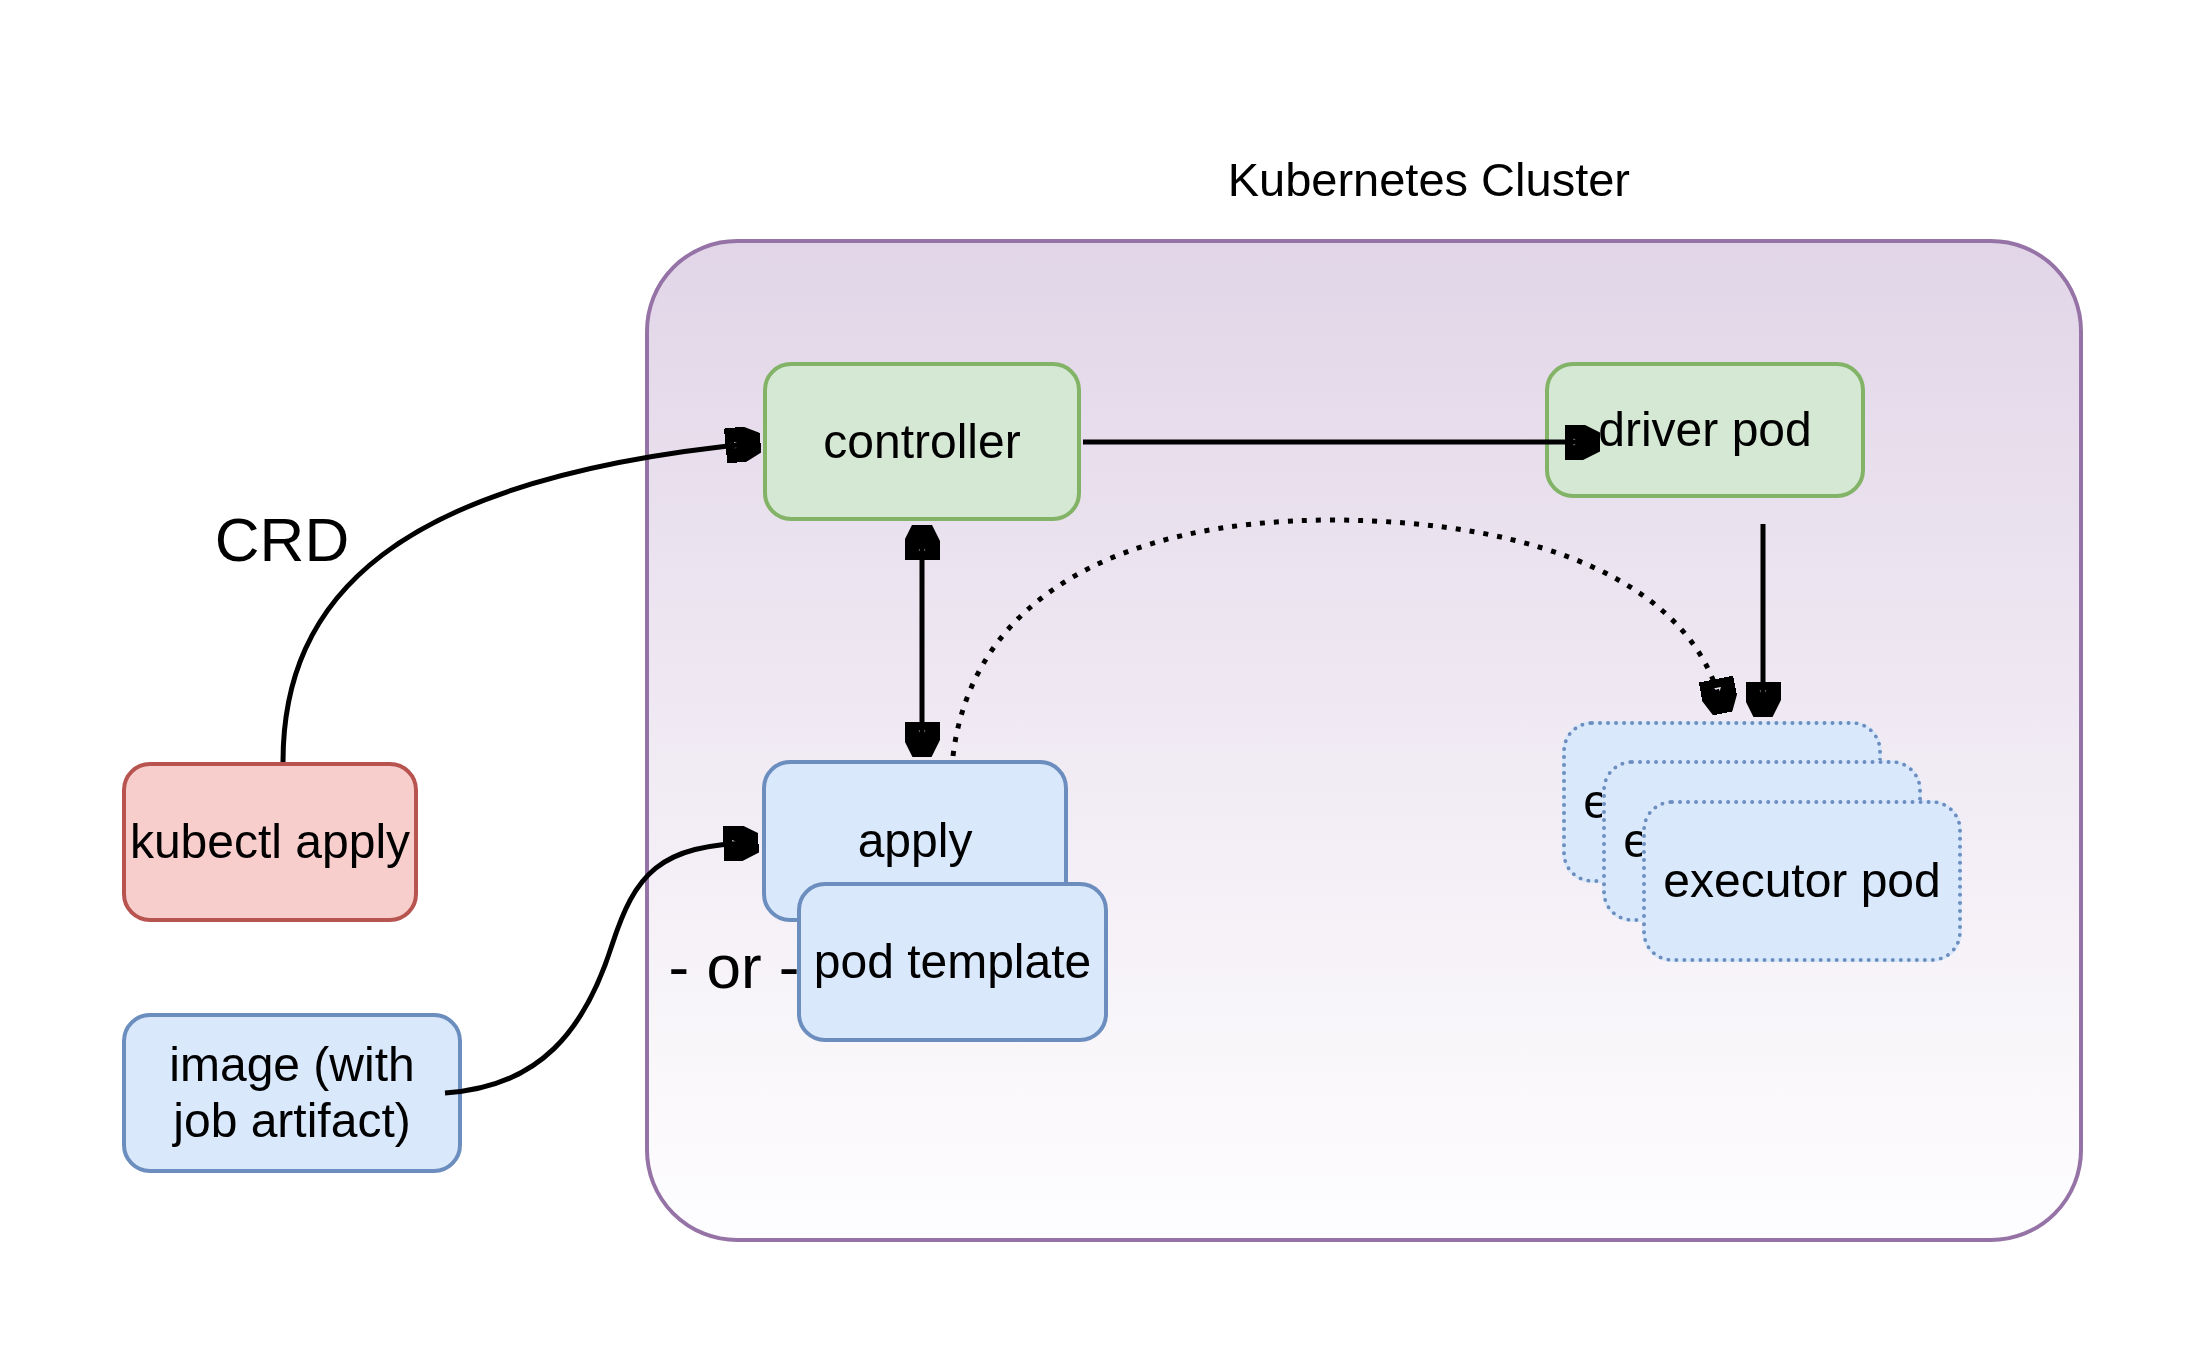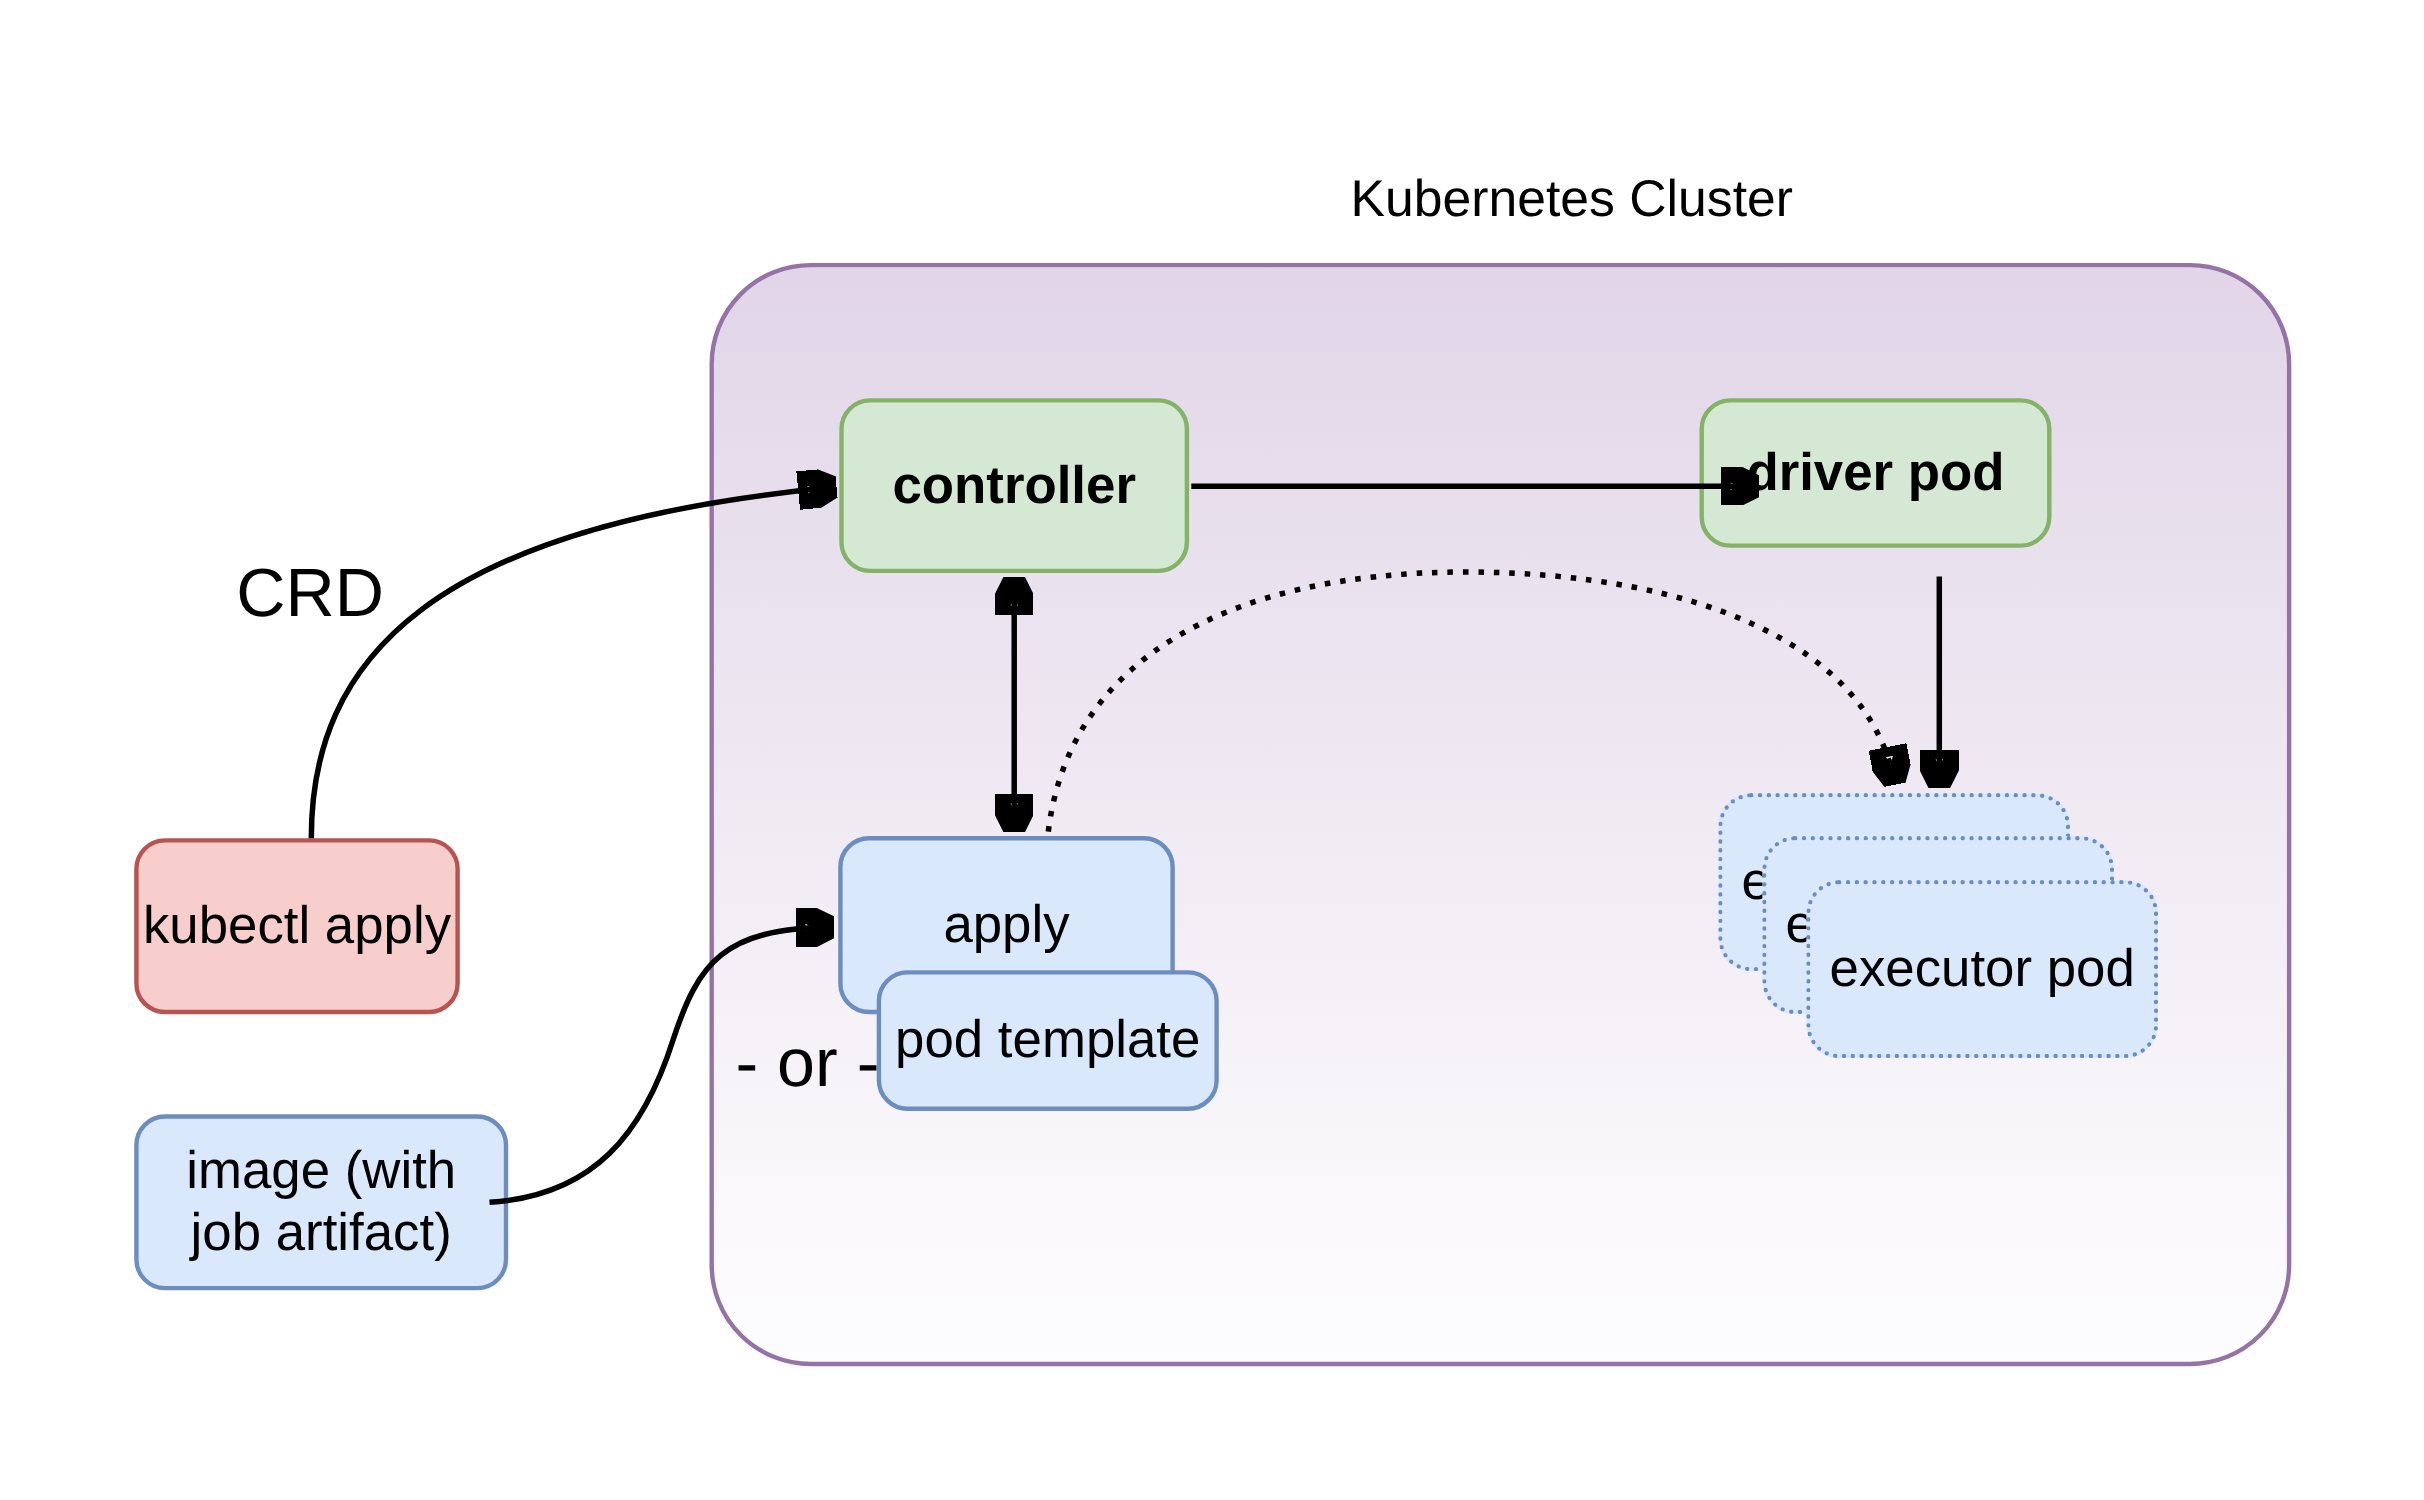--- a/index.html
+++ b/index.html
@@ -15,31 +15,31 @@
     position:absolute;left:645px;top:239px;width:1438px;height:1003px;
     box-sizing:border-box;border:4px solid #9673a6;border-radius:92px;
     background:linear-gradient(180deg,#e1d5e7 0%,#ece4f0 35%,#faf8fb 85%,#fdfcfe 100%);
     z-index:1;
   }
   .node{
     position:absolute;box-sizing:border-box;display:flex;align-items:center;
     justify-content:center;text-align:center;font-size:48px;line-height:56px;
     border-radius:28px;border:4px solid;color:#000;
   }
-  .green{background:#d5e8d4;border-color:#82b366;font-weight:bold;}
+  .green{background:#d5e8d4;border-color:#82b366;}
   .blue{background:#dae8fc;border-color:#6c8ebf;}
   .red{background:#f8cecc;border-color:#b85450;}
   .exec{background:#dae8fc;border:4px dotted #6c8ebf;border-radius:30px;}
 
   .n-controller{left:763px;top:362px;width:318px;height:159px;z-index:3;}
   .n-driver{left:1545px;top:362px;width:320px;height:136px;z-index:3;}
   .n-kubectl{left:122px;top:762px;width:296px;height:160px;z-index:3;}
   .n-artifact{left:122px;top:1013px;width:340px;height:160px;z-index:3;padding:0 22px;}
   .n-image{left:762px;top:760px;width:306px;height:162px;z-index:3;}
-  .n-podtpl{left:797px;top:882px;width:311px;height:128px;z-index:4;}
+  .n-podtpl{left:797px;top:882px;width:311px;height:160px;z-index:4;}
   .n-exec1{left:1562px;top:721px;width:320px;height:162px;z-index:3;}
   .n-exec2{left:1602px;top:760px;width:320px;height:162px;z-index:4;}
   .n-exec3{left:1642px;top:800px;width:320px;height:162px;z-index:5;}
 
   .edge-label{
     position:absolute;font-size:62px;line-height:54px;text-align:center;z-index:6;
   }
   .l-crd{left:212px;top:513px;width:140px;}
   .l-or{left:654px;top:940px;width:160px;}
 

